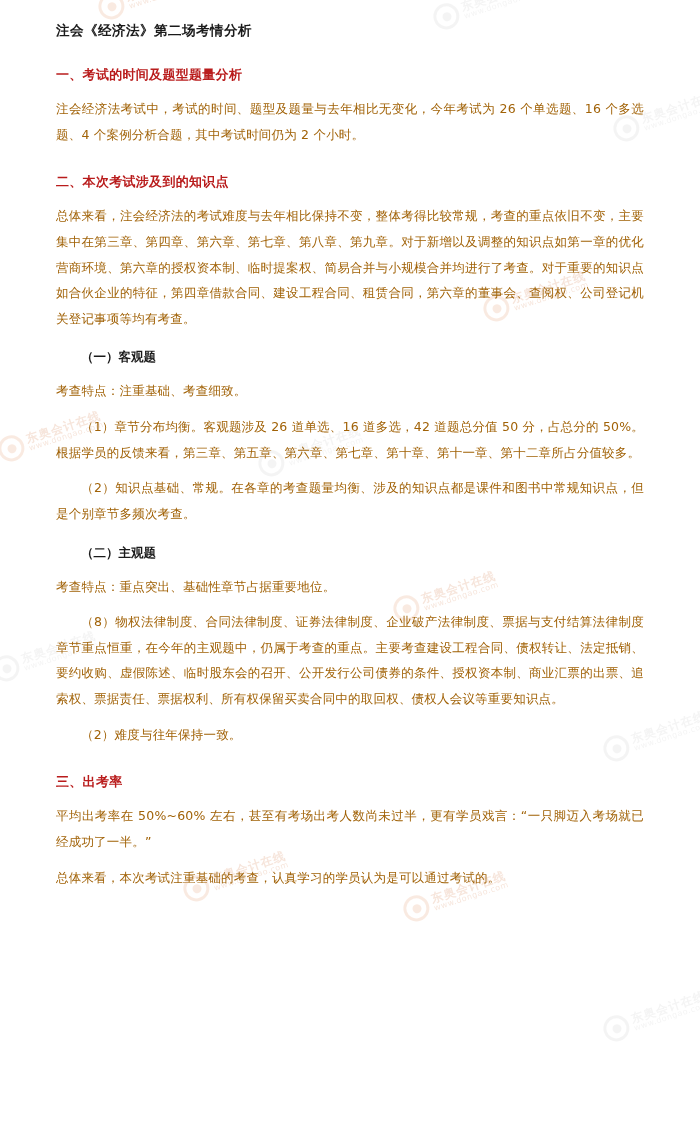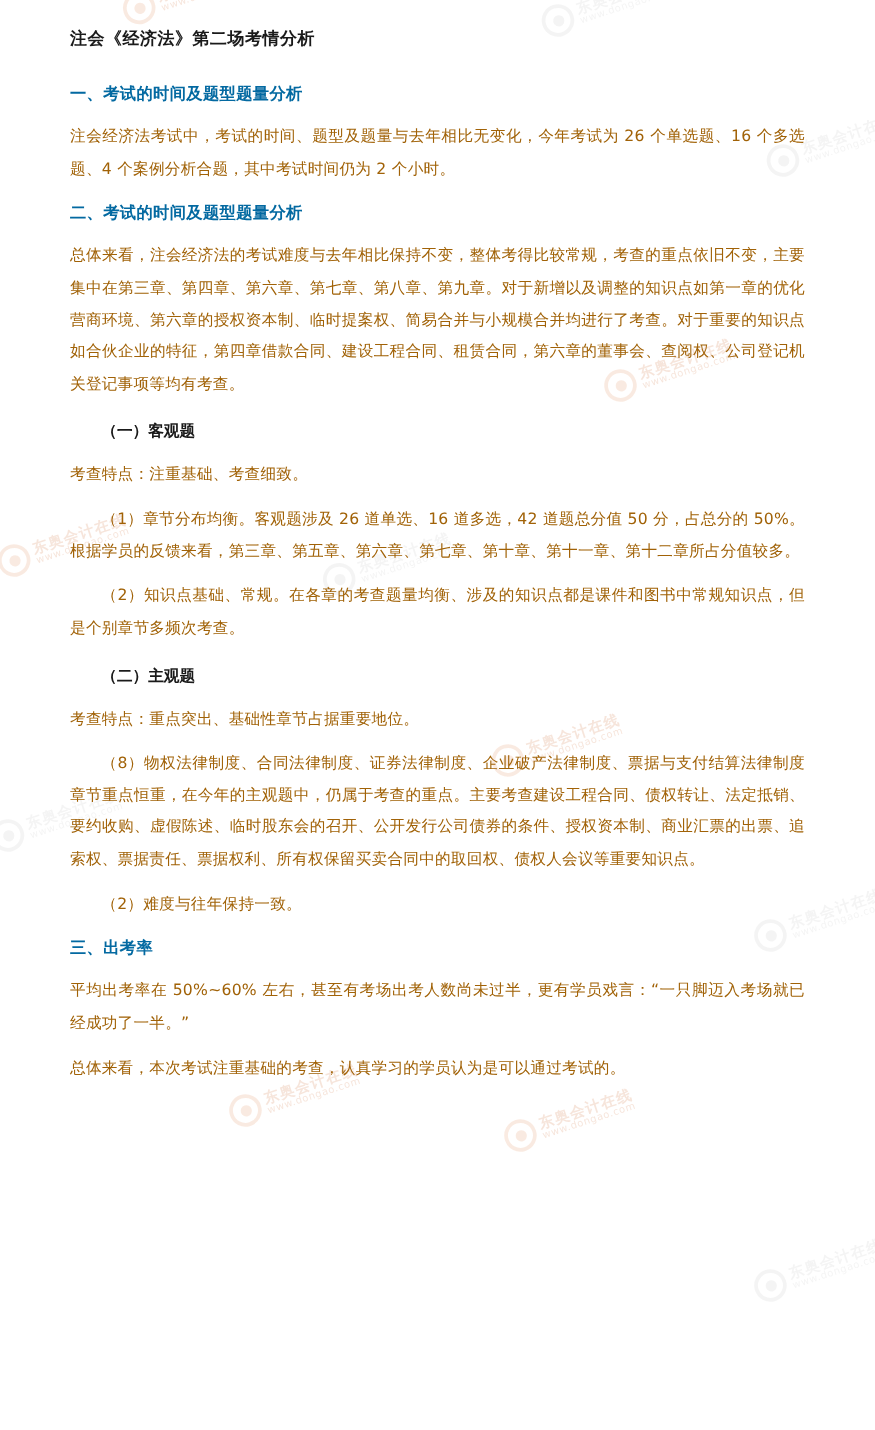--- a/index.html
+++ b/index.html
@@ -86,22 +86,22 @@
     text-align: left;
     font-size: 13.5px;
     font-weight: bold;
     color: #1a1a1a;
     letter-spacing: 0.5px;
     margin: 4px 0 26px 0;
   }
   h2.sec {
     font-size: 13px;
     font-weight: bold;
-    color: #0369a1;
-    margin: 14px 0 12px 0;
+    color: #b91c1c;
+    margin: 26px 0 12px 0;
     letter-spacing: 0.3px;
   }
   h3.sub {
     font-size: 12.5px;
     color: #1a1a1a;
     margin: 18px 0 12px 0;
     font-weight: bold;
     text-indent: 2em;
   }
   p.para {
@@ -208,21 +208,21 @@
     </div>
   </div>
 
   <div class="content">
 
     <div class="doc-title">注会《经济法》第二场考情分析</div>
 
     <h2 class="sec">一、考试的时间及题型题量分析</h2>
     <p class="para">注会经济法考试中，考试的时间、题型及题量与去年相比无变化，今年考试为 26 个单选题、16 个多选题、4 个案例分析合题，其中考试时间仍为 2 个小时。</p>
 
-    <h2 class="sec">二、考试的时间及题型题量分析</h2>
+    <h2 class="sec">二、本次考试涉及到的知识点</h2>
     <p class="para">总体来看，注会经济法的考试难度与去年相比保持不变，整体考得比较常规，考查的重点依旧不变，主要集中在第三章、第四章、第六章、第七章、第八章、第九章。对于新增以及调整的知识点如第一章的优化营商环境、第六章的授权资本制、临时提案权、简易合并与小规模合并均进行了考查。对于重要的知识点如合伙企业的特征，第四章借款合同、建设工程合同、租赁合同，第六章的董事会、查阅权、公司登记机关登记事项等均有考查。</p>
 
     <h3 class="sub">（一）客观题</h3>
     <p class="para">考查特点：注重基础、考查细致。</p>
     <p class="para indent">（1）章节分布均衡。客观题涉及 26 道单选、16 道多选，42 道题总分值 50 分，占总分的 50%。根据学员的反馈来看，第三章、第五章、第六章、第七章、第十章、第十一章、第十二章所占分值较多。</p>
     <p class="para indent">（2）知识点基础、常规。在各章的考查题量均衡、涉及的知识点都是课件和图书中常规知识点，但是个别章节多频次考查。</p>
 
     <h3 class="sub">（二）主观题</h3>
     <p class="para">考查特点：重点突出、基础性章节占据重要地位。</p>
     <p class="para indent">（8）物权法律制度、合同法律制度、证券法律制度、企业破产法律制度、票据与支付结算法律制度章节重点恒重，在今年的主观题中，仍属于考查的重点。主要考查建设工程合同、债权转让、法定抵销、要约收购、虚假陈述、临时股东会的召开、公开发行公司债券的条件、授权资本制、商业汇票的出票、追索权、票据责任、票据权利、所有权保留买卖合同中的取回权、债权人会议等重要知识点。</p>

